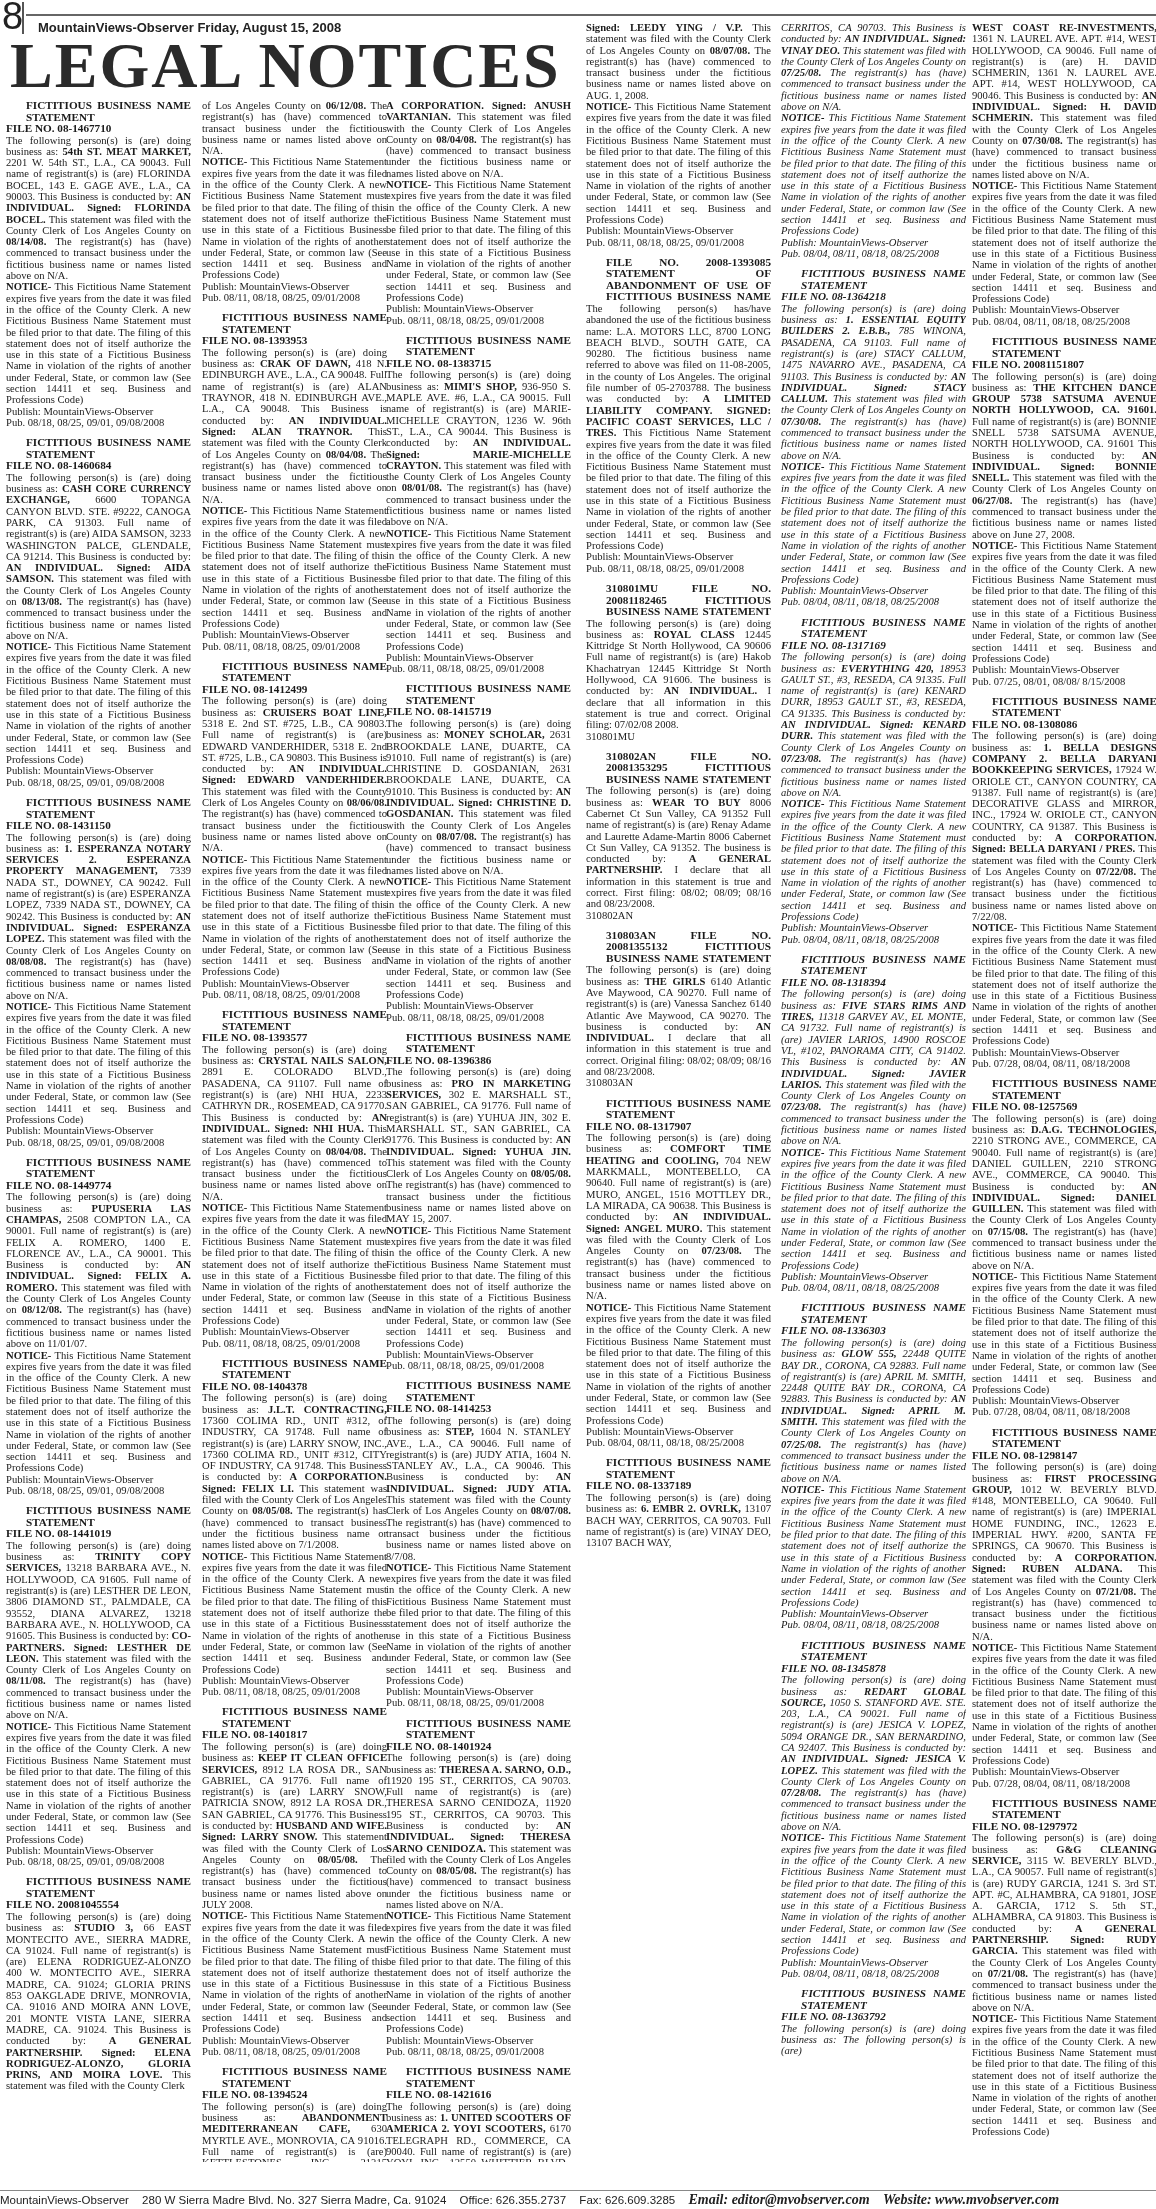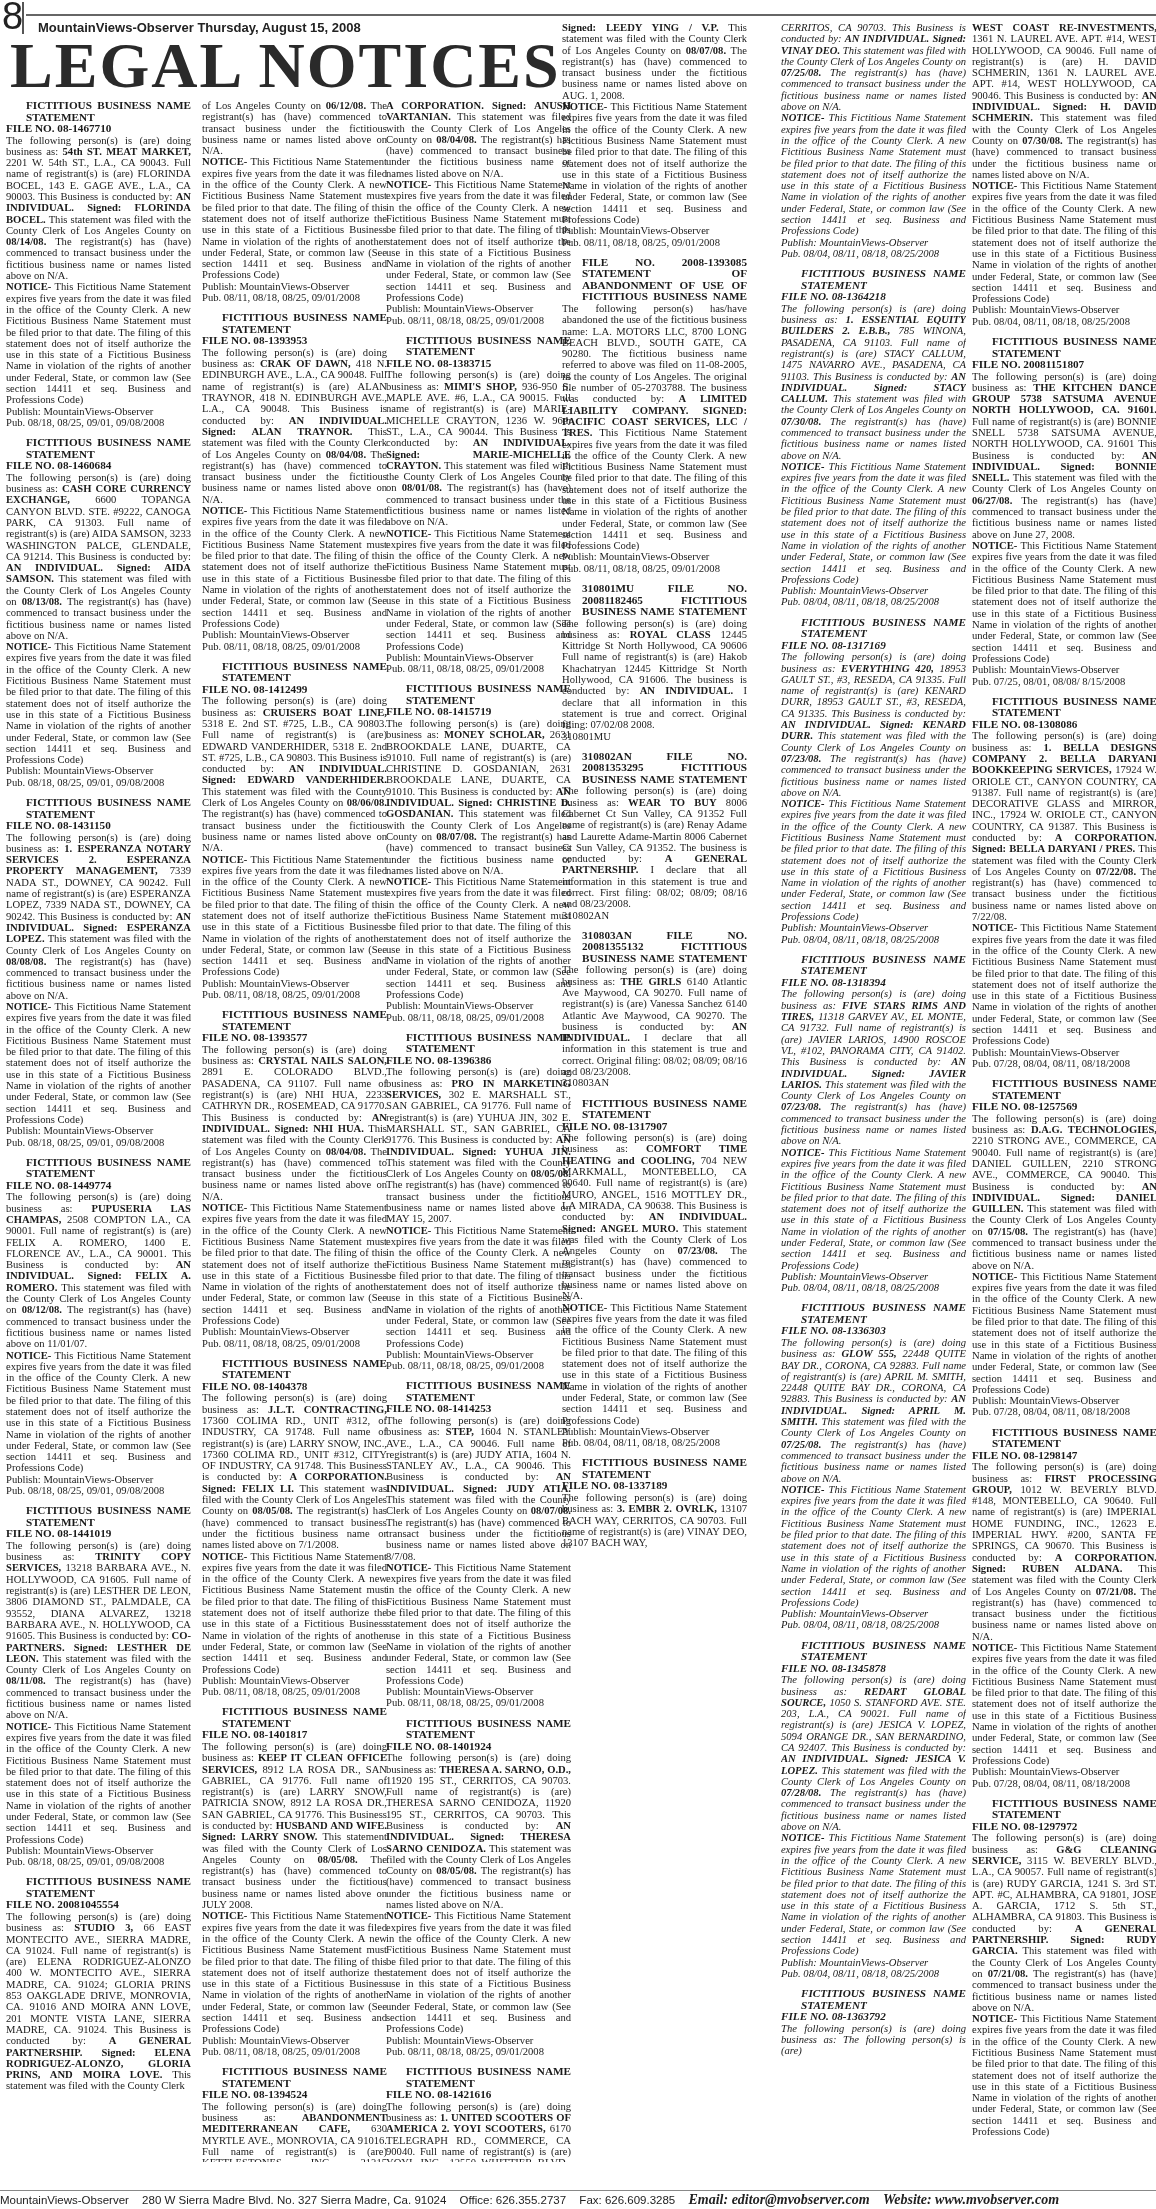--- a/index.html
+++ b/index.html
@@ -7,41 +7,41 @@
   .pagenum{position:absolute;left:2px;top:-6px;font-family:"Liberation Sans",sans-serif;font-size:38px;line-height:44px;color:#222;}
   .pagebar{position:absolute;left:22px;top:2px;width:2px;height:32px;background:#555;}
   .topline{position:absolute;left:26px;top:14px;right:0;height:2px;background:#666;}
   .masthead-date{position:absolute;left:38px;top:20px;font-family:"Liberation Sans",sans-serif;font-weight:bold;font-size:13px;color:#222;}
   .title{position:absolute;left:4px;top:36px;font-family:"Liberation Serif",serif;font-weight:bold;font-size:64px;line-height:60px;letter-spacing:2px;color:#2a2a2a;margin-left:6px;}
   .cols{position:absolute;left:6px;top:100px;width:1148px;height:2062px;}
   .col{position:absolute;top:0;width:185px;height:2062px;overflow:hidden;font-size:10.6px;line-height:11.3px;text-align:justify;}
   .col.c0{left:0;}
   .col.c1{left:196px;}
   .col.c2{left:380px;}
-  .col.c3{left:556px;}
+  .col.c3{left:580px;}
   .col.c3,.col.c4,.col.c5{top:-78px;height:2140px;}
   .col.c4{left:775px;font-style:italic;}
   .col.c5{left:966px;}
   .notice{margin-bottom:9px;}
   .h{font-weight:bold;text-transform:uppercase;font-size:11.2px;line-height:11.5px;}
   .h .hd{display:block;text-align:justify;text-align-last:justify;margin-left:20px;}
   .fileno{font-weight:bold;display:block;}
   .b{font-weight:bold;}
   .pub{display:block;text-align:left;}
   .footer{position:absolute;left:0;top:2190px;width:1156px;height:19px;border-top:1px solid #888;font-family:"Liberation Sans",sans-serif;font-size:11.5px;line-height:18px;color:#222;white-space:nowrap;}
   .footer span{margin-right:10px;}
   .footer .em{font-family:"Liberation Serif",serif;font-style:italic;font-weight:bold;font-size:14px;}
 </style>
 </head>
 <body>
 
 <div class="pagenum">8</div>
 <div class="pagebar"></div>
 <div class="topline"></div>
-<div class="masthead-date">MountainViews-Observer Thursday, August 15, 2008</div>
+<div class="masthead-date">MountainViews-Observer Friday, August 15, 2008</div>
 <div class="title">LEGAL NOTICES</div>
 
 <div class="cols">
   <div class="col c0">
       <div class="notice"><div class="h">
           <span class="hd">FICTITIOUS BUSINESS NAME STATEMENT</span>
           <span class="fileno">File No. 08-1467710</span>
         </div>The following person(s) is (are) doing business as: <span class="b">54th ST. MEAT MARKET,</span> <span>2201 W. 54th ST., L.A., CA 90043. Full name of registrant(s) is (are) FLORINDA BOCEL, 143 E. GAGE AVE., L.A., CA 90003. This Business is conducted by:</span> <span class="b">AN INDIVIDUAL. Signed: FLORINDA BOCEL.</span> <span>This statement was filed with the County Clerk of Los Angeles County on</span> <span class="b">08/14/08.</span> <span>The registrant(s) has (have) commenced to transact business under the fictitious business name or names listed above on</span> <span>N/A.</span><br><span class="b">NOTICE-</span> <span>This Fictitious Name Statement expires five years from the date it was filed in the office of the County Clerk. A new Fictitious Business Name Statement must be filed prior to that date. The filing of this statement does not of itself authorize the use in this state of a Fictitious Business Name in violation of the rights of another under Federal, State, or common law (See section 14411 et seq. Business and Professions Code)</span><span class="pub">Publish: MountainViews-Observer</span><span class="pub">Pub. 08/18, 08/25, 09/01, 09/08/2008</span></div>
       <div class="notice"><div class="h">
           <span class="hd">FICTITIOUS BUSINESS NAME STATEMENT</span>
@@ -132,21 +132,21 @@
       <div class="notice"><div class="h">
           <span class="hd">310803AN File No. 20081355132 FICTITIOUS BUSINESS NAME STATEMENT</span>
         </div>The following person(s) is (are) doing business as: <span class="b">THE GIRLS</span> <span>6140 Atlantic Ave Maywood, CA 90270. Full name of registrant(s) is (are) Vanessa Sanchez 6140 Atlantic Ave Maywood, CA 90270. The business is conducted by:</span> <span class="b">AN INDIVIDUAL.</span> <span>I declare that all information in this statement is true and correct. Original filing: 08/02; 08/09; 08/16 and 08/23/2008.</span> <span class="pub">310803AN</span></div>
       <div class="notice"><div class="h">
           <span class="hd">FICTITIOUS BUSINESS NAME STATEMENT</span>
           <span class="fileno">File No. 08-1317907</span>
         </div>The following person(s) is (are) doing business as: <span class="b">COMFORT TIME HEATING and COOLING,</span> <span>704 NEW MARKMALL, MONTEBELLO, CA 90640. Full name of registrant(s) is (are) MURO, ANGEL, 1516 MOTTLEY DR., LA MIRADA, CA 90638. This Business is conducted by:</span> <span class="b">AN INDIVIDUAL. Signed: ANGEL MURO.</span> <span>This statement was filed with the County Clerk of Los Angeles County on</span> <span class="b">07/23/08.</span> <span>The registrant(s) has (have) commenced to transact business under the fictitious business name or names listed above on</span> <span>N/A.</span><br><span class="b">NOTICE-</span> <span>This Fictitious Name Statement expires five years from the date it was filed in the office of the County Clerk. A new Fictitious Business Name Statement must be filed prior to that date. The filing of this statement does not of itself authorize the use in this state of a Fictitious Business Name in violation of the rights of another under Federal, State, or common law (See section 14411 et seq. Business and Professions Code)</span><span class="pub">Publish: MountainViews-Observer</span><span class="pub">Pub. 08/04, 08/11, 08/18, 08/25/2008</span></div>
       <div class="notice"><div class="h">
           <span class="hd">FICTITIOUS BUSINESS NAME STATEMENT</span>
           <span class="fileno">File No. 08-1337189</span>
-        </div>The following person(s) is (are) doing business as: <span class="b">3. EMBR 2. OVRLK,</span> <span>13107 BACH WAY, CERRITOS, CA 90703. Full name of registrant(s) is (are) VINAY DEO, 13107 BACH WAY,</span> </div>
+        </div>The following person(s) is (are) doing business as: <span class="b">6. EMBR 2. OVRLK,</span> <span>13107 BACH WAY, CERRITOS, CA 90703. Full name of registrant(s) is (are) VINAY DEO, 13107 BACH WAY,</span> </div>
     </div>
   <div class="col c4">
       <div class="notice"><span>CERRITOS, CA 90703. This Business is conducted by:</span> <span class="b">AN INDIVIDUAL. Signed: VINAY DEO.</span> <span>This statement was filed with the County Clerk of Los Angeles County on</span> <span class="b">07/25/08.</span> <span>The registrant(s) has (have) commenced to transact business under the fictitious business name or names listed above on</span> <span>N/A.</span><br><span class="b">NOTICE-</span> <span>This Fictitious Name Statement expires five years from the date it was filed in the office of the County Clerk. A new Fictitious Business Name Statement must be filed prior to that date. The filing of this statement does not of itself authorize the use in this state of a Fictitious Business Name in violation of the rights of another under Federal, State, or common law (See section 14411 et seq. Business and Professions Code)</span><span class="pub">Publish: MountainViews-Observer</span><span class="pub">Pub. 08/04, 08/11, 08/18, 08/25/2008</span></div>
       <div class="notice"><div class="h">
           <span class="hd">FICTITIOUS BUSINESS NAME STATEMENT</span>
           <span class="fileno">File No. 08-1364218</span>
         </div>The following person(s) is (are) doing business as: <span class="b">1. ESSENTIAL EQUITY BUILDERS 2. E.B.B.,</span> <span>785 WINONA, PASADENA, CA 91103. Full name of registrant(s) is (are) STACY CALLUM, 1475 NAVARRO AVE., PASADENA, CA 91103. This Business is conducted by:</span> <span class="b">AN INDIVIDUAL. Signed: STACY CALLUM.</span> <span>This statement was filed with the County Clerk of Los Angeles County on</span> <span class="b">07/30/08.</span> <span>The registrant(s) has (have) commenced to transact business under the fictitious business name or names listed above on</span> <span>N/A.</span><br><span class="b">NOTICE-</span> <span>This Fictitious Name Statement expires five years from the date it was filed in the office of the County Clerk. A new Fictitious Business Name Statement must be filed prior to that date. The filing of this statement does not of itself authorize the use in this state of a Fictitious Business Name in violation of the rights of another under Federal, State, or common law (See section 14411 et seq. Business and Professions Code)</span><span class="pub">Publish: MountainViews-Observer</span><span class="pub">Pub. 08/04, 08/11, 08/18, 08/25/2008</span></div>
       <div class="notice"><div class="h">
           <span class="hd">FICTITIOUS BUSINESS NAME STATEMENT</span>
           <span class="fileno">File No. 08-1317169</span>

